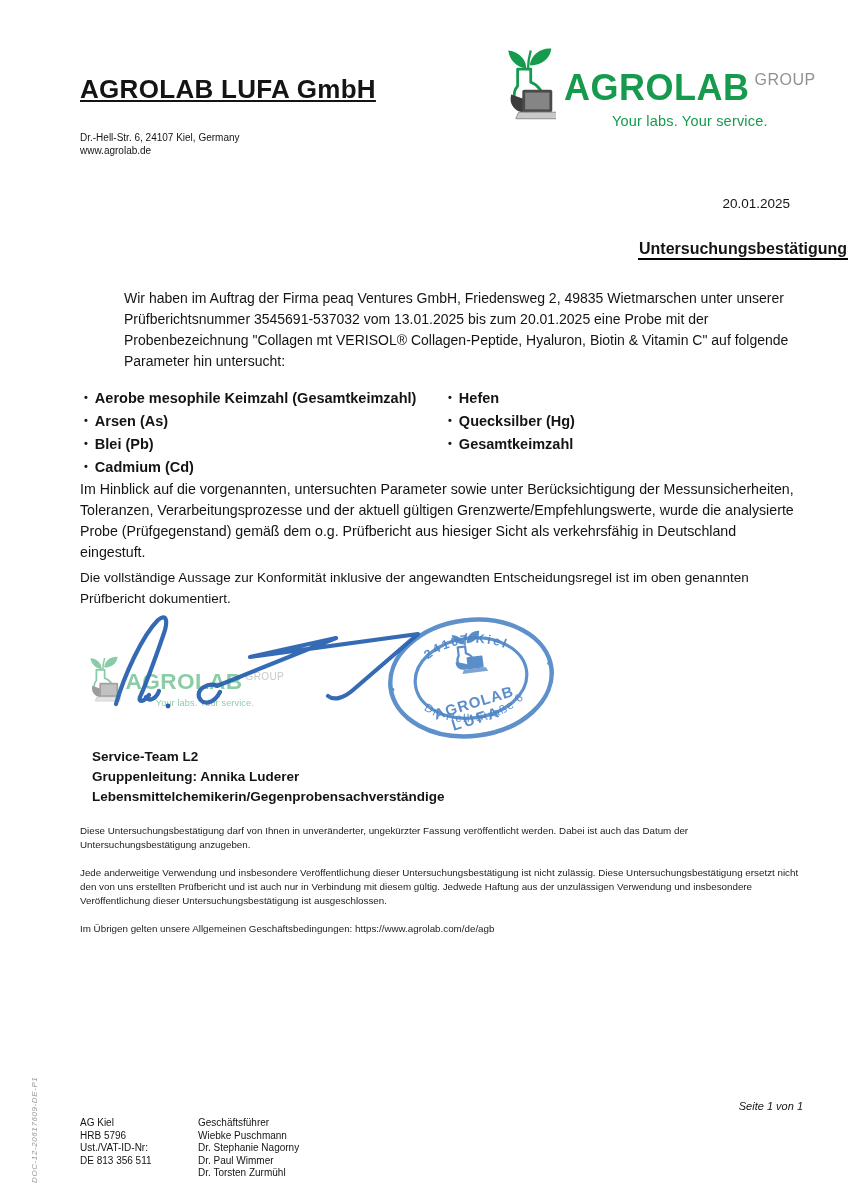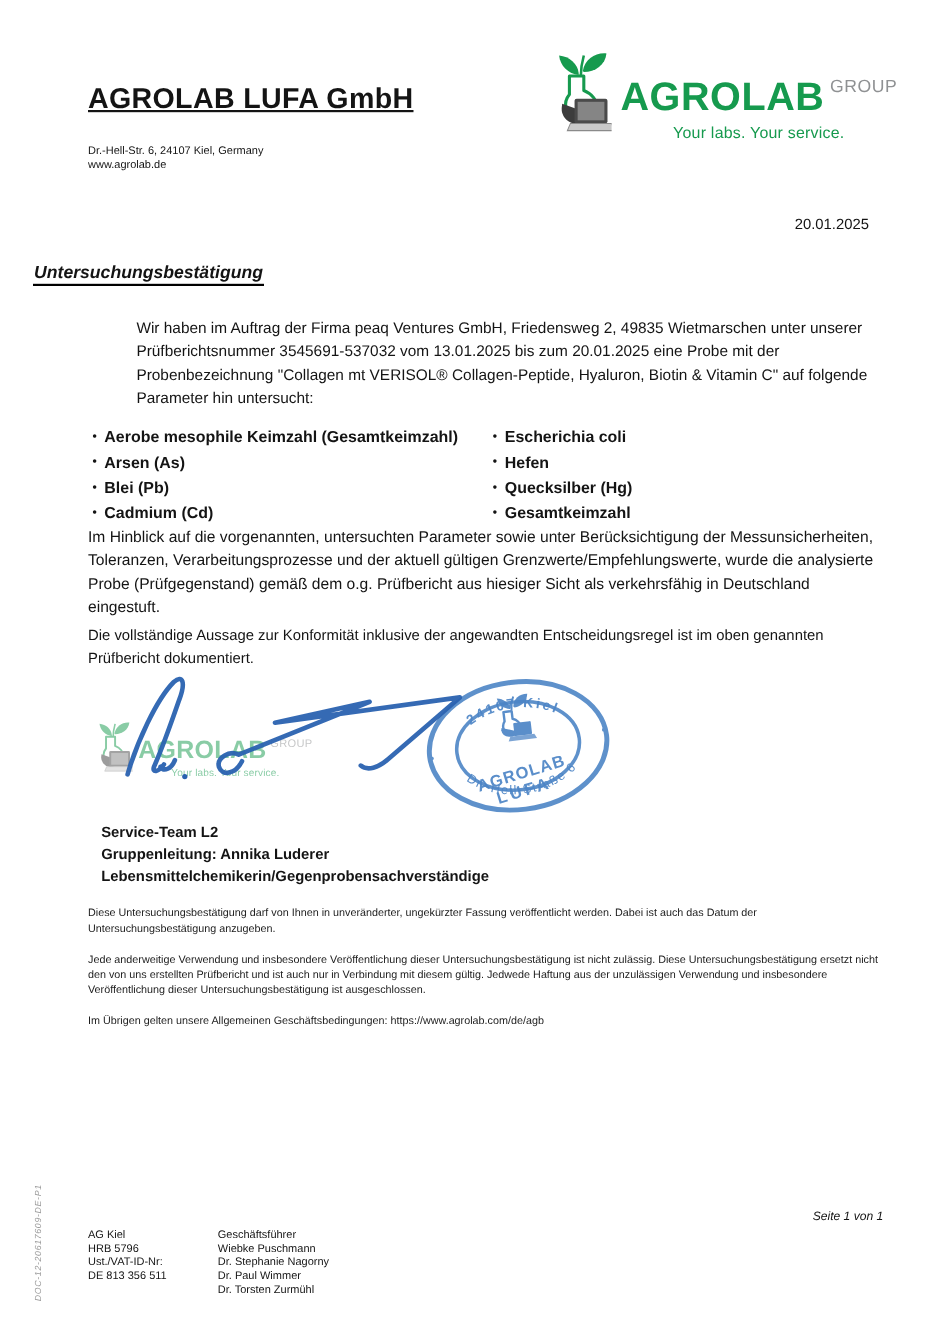--- a/index.html
+++ b/index.html
@@ -20,21 +20,21 @@
   .logo-watermark{left:84px;top:654px;transform:scale(.63);transform-origin:top left;opacity:.5;z-index:1;}
   .logo-icon{width:58px;height:84px;flex:0 0 auto;}
   .logo-textcol{margin-left:8px;margin-top:26px;}
   .logo-row{display:flex;align-items:flex-start;line-height:1;}
   .logo-brand{font-size:36px;font-weight:bold;color:#169a4e;letter-spacing:.5px;}
   .logo-suffix{font-size:16px;color:#8f9193;margin-left:5px;margin-top:2px;letter-spacing:.5px;}
   .logo-tagline{font-size:14.5px;color:#169a4e;text-align:center;margin-top:7px;letter-spacing:.2px;}
 
   .date-line{right:58px;top:196px;font-size:13.5px;}
 
-  .doc-title-wrap{left:30px;right:0;top:240px;text-align:left;font-style:italic;}
+  .doc-title-wrap{left:30px;right:0;top:240px;text-align:right;}
   .doc-title{font-size:16px;font-weight:bold;border-bottom:2px solid #000;padding:0 1px 1px;}
 
   .intro{left:80px;top:288px;width:712px;font-size:14px;line-height:21px;margin-left:44px;}
 
   .param-col{top:386px;font-size:14.5px;font-weight:bold;line-height:22px;}
   .param-left{left:84px;width:360px;}
   .param-right{left:448px;width:330px;}
   .bullet{display:inline-block;font-size:11px;vertical-align:2px;margin-right:7px;}
 
   .conclusion{left:80px;top:479px;width:718px;font-size:14.2px;font-weight:normal;line-height:21px;}
@@ -98,21 +98,20 @@
 
   <div class="abs intro">Wir haben im Auftrag der Firma peaq Ventures GmbH, Friedensweg 2, 49835 Wietmarschen unter unserer Prüfberichtsnummer 3545691-537032 vom 13.01.2025 bis zum 20.01.2025 eine Probe mit der Probenbezeichnung "Collagen mt VERISOL® Collagen-Peptide, Hyaluron, Biotin &amp; Vitamin C" auf folgende Parameter hin untersucht:</div>
 
   <div class="abs param-col param-left">
     <div><span class="bullet">•</span><span>Aerobe mesophile Keimzahl (Gesamtkeimzahl)</span></div>
     <div><span class="bullet">•</span><span>Arsen (As)</span></div>
     <div><span class="bullet">•</span><span>Blei (Pb)</span></div>
     <div><span class="bullet">•</span><span>Cadmium (Cd)</span></div>
   </div>
   <div class="abs param-col param-right">
-    <div><span class="bullet">•</span><span>Escherichia coli</span></div>
     <div><span class="bullet">•</span><span>Hefen</span></div>
     <div><span class="bullet">•</span><span>Quecksilber (Hg)</span></div>
     <div><span class="bullet">•</span><span>Gesamtkeimzahl</span></div>
   </div>
 
   <div class="abs conclusion">Im Hinblick auf die vorgenannten, untersuchten Parameter sowie unter Berücksichtigung der Messunsicherheiten, Toleranzen, Verarbeitungsprozesse und der aktuell gültigen Grenzwerte/Empfehlungswerte, wurde die analysierte Probe (Prüfgegenstand) gemäß dem o.g. Prüfbericht aus hiesiger Sicht als verkehrsfähig in Deutschland eingestuft.</div>
 
   <div class="abs conformity">Die vollständige Aussage zur Konformität inklusive der angewandten Entscheidungsregel ist im oben genannten Prüfbericht dokumentiert.</div>
 
   <div class="abs logo logo-watermark">

